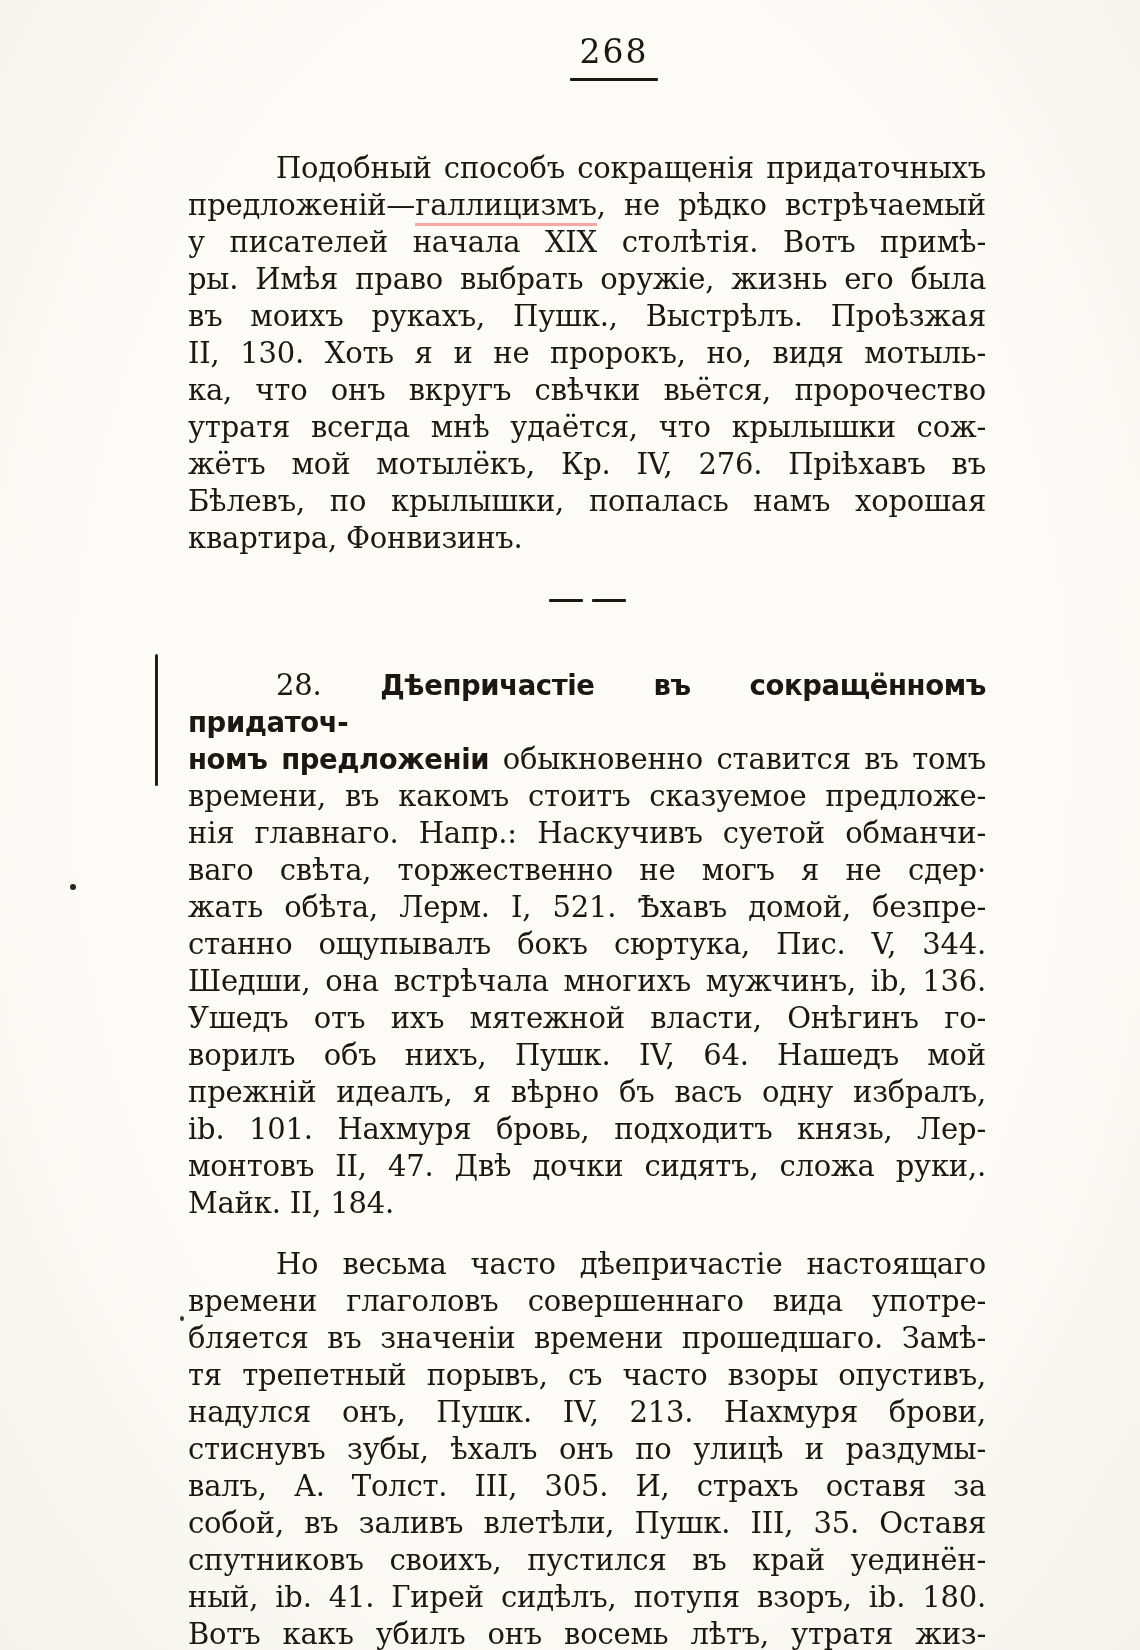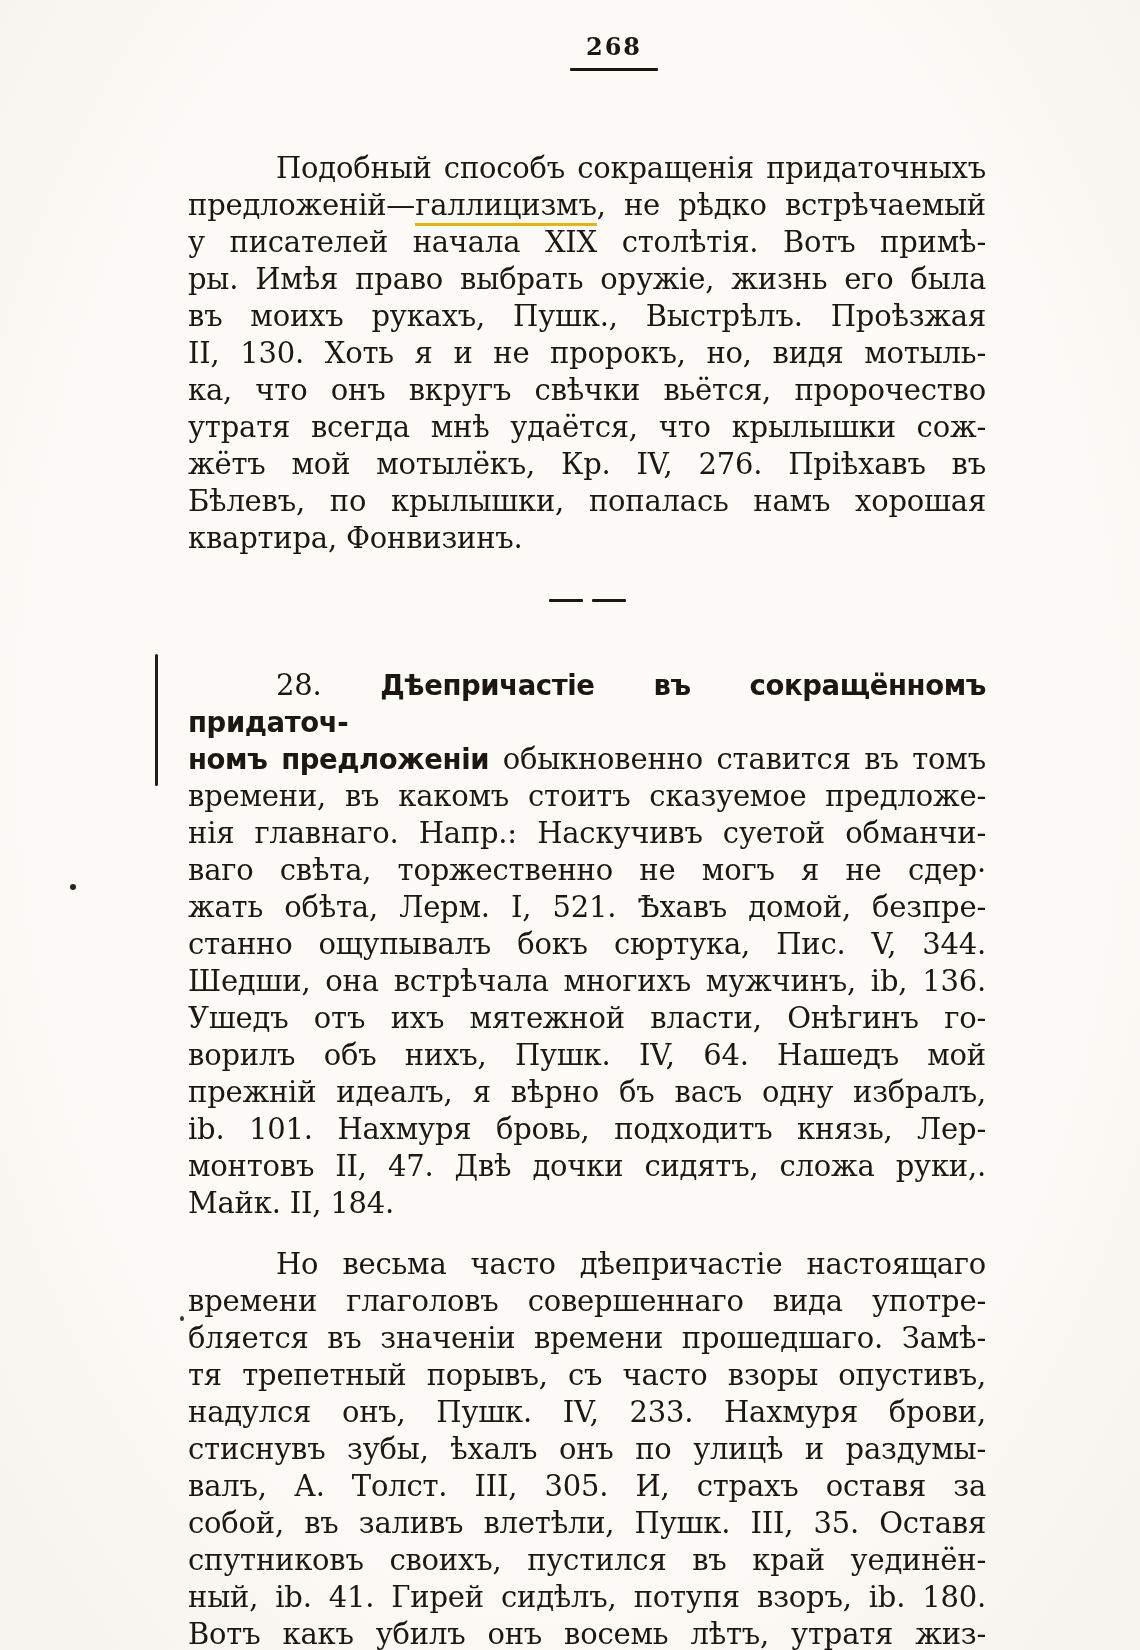--- a/index.html
+++ b/index.html
@@ -26,22 +26,22 @@
   }
 
   .page-head {
     position: absolute;
     top: 34px;
     left: 614px;
     transform: translateX(-50%);
     text-align: center;
   }
   .page-number {
-    font-size: 24px;
-    font-weight: bold;
+    font-size: 33px;
+    font-weight: normal;
     letter-spacing: 2px;
     line-height: 1.1;
   }
   .page-rule {
     width: 88px;
     height: 3px;
     background: #1c1712;
     margin: 8px auto 0 auto;
     border-radius: 1px;
   }
@@ -68,21 +68,21 @@
     margin-top: 24px;
   }
 
   .seg-bold {
     font-family: "DejaVu Sans", sans-serif;
     font-weight: bold;
     font-size: 27.5px;
     letter-spacing: -0.4px;
   }
   .seg-underline {
-    border-bottom: 3px solid #eab308;
+    border-bottom: 3px solid #fca5a5;
     padding-bottom: 1px;
   }
 
   .mid-divider {
     height: 86px;
     display: flex;
     align-items: center;
     justify-content: center;
     gap: 9px;
   }
@@ -163,21 +163,21 @@
       <div class="line"><span>прежній идеалъ, я вѣрно бъ васъ одну избралъ,</span></div>
       <div class="line"><span>ib. 101. Нахмуря бровь, подходитъ князь, Лер-</span></div>
       <div class="line"><span>монтовъ II, 47. Двѣ дочки сидятъ, сложа руки,.</span></div>
       <div class="line last-left"><span>Майк. II, 184.</span></div>
     </div>
     <div class="para">
       <div class="line indent"><span>Но весьма часто дѣепричастіе настоящаго</span></div>
       <div class="line"><span>времени глаголовъ совершеннаго вида употре-</span></div>
       <div class="line"><span>бляется въ значеніи времени прошедшаго. Замѣ-</span></div>
       <div class="line"><span>тя трепетный порывъ, съ часто взоры опустивъ,</span></div>
-      <div class="line"><span>надулся онъ, Пушк. IV, 233. Нахмуря брови,</span></div>
+      <div class="line"><span>надулся онъ, Пушк. IV, 213. Нахмуря брови,</span></div>
       <div class="line"><span>стиснувъ зубы, ѣхалъ онъ по улицѣ и раздумы-</span></div>
       <div class="line"><span>валъ, А. Толст. III, 305. И, страхъ оставя за</span></div>
       <div class="line"><span>собой, въ заливъ влетѣли, Пушк. III, 35. Оставя</span></div>
       <div class="line"><span>спутниковъ своихъ, пустился въ край уединён-</span></div>
       <div class="line"><span>ный, ib. 41. Гирей сидѣлъ, потупя взоръ, ib. 180.</span></div>
       <div class="line"><span>Вотъ какъ убилъ онъ восемь лѣтъ, утратя жиз-</span></div>
     </div>
   </div>
 
 <div class="margin-line"></div>

